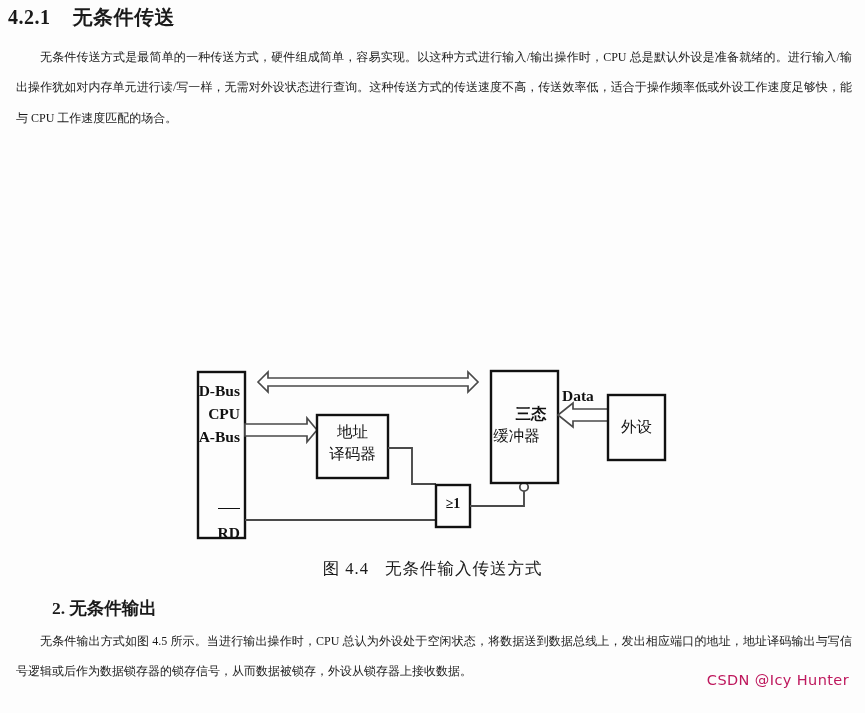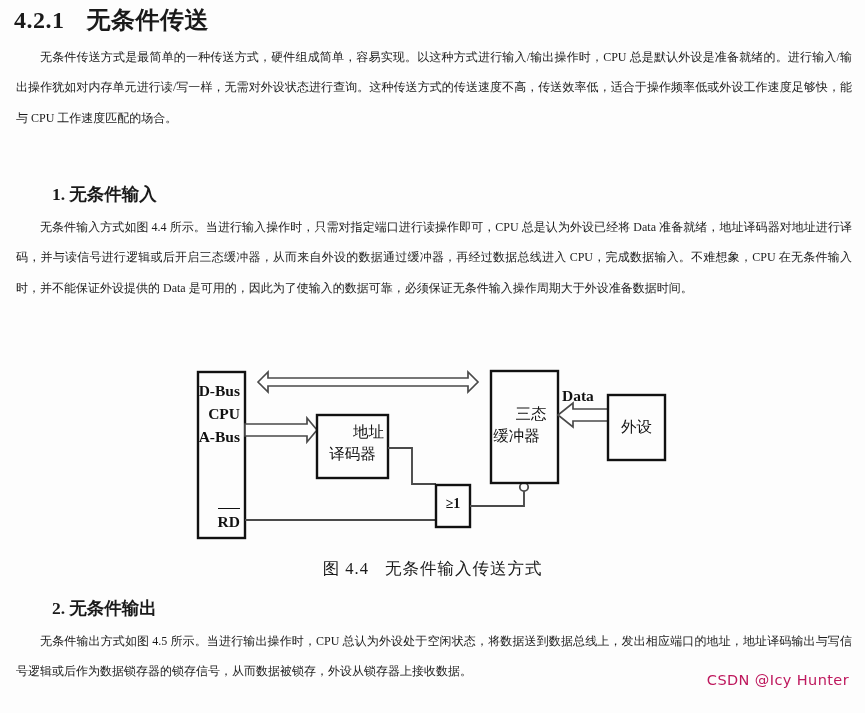--- a/index.html
+++ b/index.html
@@ -18,23 +18,23 @@
   .page {
     position: relative;
     width: 865px;
     height: 713px;
     background: #fdfdfd;
   }
 
   
   .section-heading {
     position: absolute;
-    left: 14px;
+    left: 8px;
     top: 4px;
-    font-size: 24px;
+    font-size: 20px;
     font-weight: bold;
     letter-spacing: 0.5px;
     white-space: nowrap;
   }
   .section-heading .num {
     display: inline-block;
     margin-right: 22px;
   }
 
   .sub-heading {
@@ -97,21 +97,21 @@
     text-align: center;
     color: #111;
   }
   .dlabel.serif-en {
     font-family: Liberation Serif, serif;
     font-weight: bold;
     font-size: 15.5px;
   }
   .overbar {
     border-top: 1.6px solid #111;
-    padding-top: 4px;
+    padding-top: 15px;
     display: inline-block;
     line-height: 17px;
   }
 
   
   .watermark {
     position: absolute;
     right: 16px;
     top: 672px;
     font-size: 14.5px;
@@ -125,25 +125,21 @@
 <body>
 
 <div class="page">
 
   <div class="section-heading">
     <span class="num">4.2.1</span><span>无条件传送</span>
   </div>
 
   <div class="para" id="para-intro">无条件传送方式是最简单的一种传送方式，硬件组成简单，容易实现。以这种方式进行输入/输出操作时，CPU 总是默认外设是准备就绪的。进行输入/输出操作犹如对内存单元进行读/写一样，无需对外设状态进行查询。这种传送方式的传送速度不高，传送效率低，适合于操作频率低或外设工作速度足够快，能与 CPU 工作速度匹配的场合。</div>
 
-  <div class="sub-heading" id="subheading-1">
-    <span class="idx">1.</span><span>无条件输入</span>
-  </div>
-
-  <div class="para" id="para-input">无条件输入方式如图 4.4 所示。当进行输入操作时，只需对指定端口进行读操作即可，CPU 总是认为外设已经将 Data 准备就绪，地址译码器对地址进行译码，并与读信号进行逻辑或后开启三态缓冲器，从而来自外设的数据通过缓冲器，再经过数据总线进入 CPU，完成数据输入。不难想象，CPU 在无条件输入时，并不能保证外设提供的 Data 是可用的，因此为了使输入的数据可靠，必须保证无条件输入操作周期大于外设准备数据时间。</div>
+
 
   <div class="figure">
     <svg class="figure-canvas" width="865" height="200" viewBox="0 0 865 200">
 
       <rect x="198" y="12" width="47" height="166" fill="none" stroke="#111" stroke-width="2.4"></rect>
 
       <g>
         <path d="M 258 22 L 268 12 L 268 18 L 468 18 L 468 12 L 478 22 L 468 32 L 468 26 L 268 26 L 268 32 Z" fill="#ffffff" stroke="#4a4a4a" stroke-width="1.7" stroke-linejoin="miter"></path>
       </g>
 
@@ -173,26 +169,26 @@
     </svg>
 
     <div class="dlabel serif-en" style="left:198px; top:22px; width:42px; text-align:right;">D-Bus</div>
 
     <div class="dlabel serif-en" style="left:198px; top:45px; width:42px; text-align:right;">CPU</div>
 
     <div class="dlabel serif-en" style="left:198px; top:68px; width:42px; text-align:right;">A-Bus</div>
 
     <div class="dlabel serif-en" style="left:198px; top:148px; width:42px; text-align:right;"><span class="overbar">RD</span></div>
 
-    <div class="dlabel" style="left:317px; top:63px; width:71px;padding-left:16px;">地址</div>
+    <div class="dlabel" style="left:317px; top:63px; width:71px;">地址</div>
     <div class="dlabel" style="left:317px; top:85px; width:71px;">译码器</div>
 
     <div class="dlabel serif-en" style="left:436px; top:135px; width:34px; font-size:14px;">≥1</div>
 
-    <div class="dlabel" style="left:491px; top:45px; width:80px;">三态</div>
+    <div class="dlabel" style="left:491px; top:45px; width:80px;font-weight:bold;">三态</div>
     <div class="dlabel" style="left:491px; top:67px; width:51px;">缓冲器</div>
 
     <div class="dlabel serif-en" style="left:562px; top:27px;">Data</div>
 
     <div class="dlabel" style="left:608px; top:58px; width:57px;">外设</div>
   </div>
 
   <div class="fig-caption">
     <span class="cap-num">图 4.4</span><span>无条件输入传送方式</span>
   </div>

